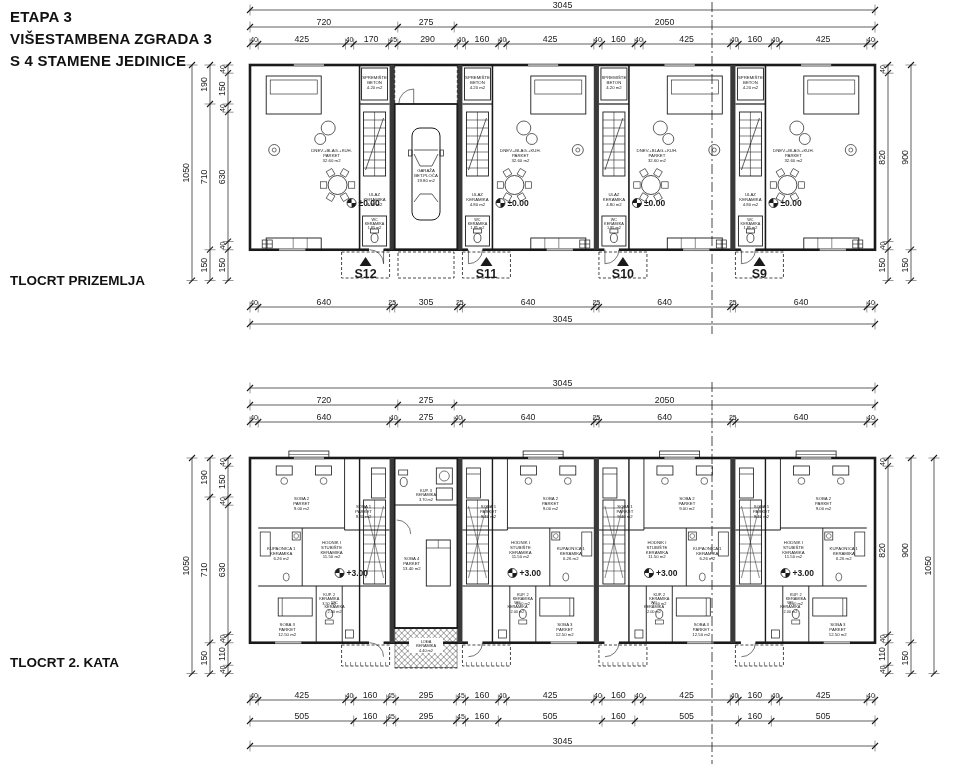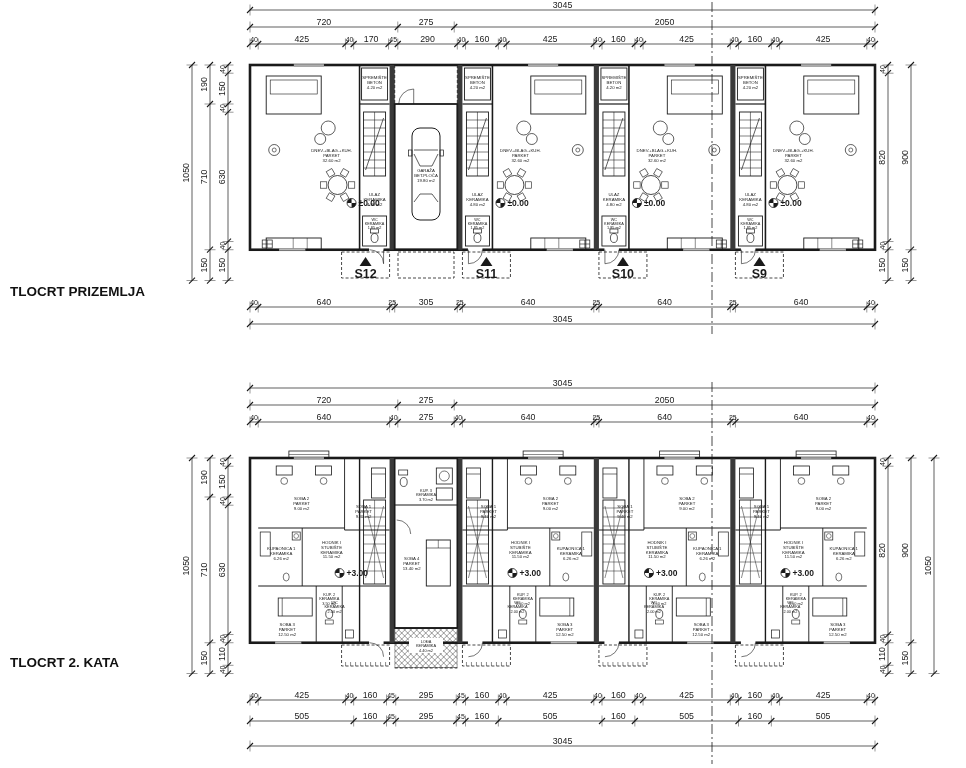--- a/index.html
+++ b/index.html
@@ -1,27 +1,32 @@
 <!DOCTYPE html>
 <html><head>
 <meta charset="utf-8">
 <style>
   html,body{margin:0;padding:0;background:#ffffff;}
   #sheet{position:relative;width:966px;height:768px;background:#ffffff;overflow:hidden;
          font-family:"Liberation Sans",sans-serif;color:#111;}
   .title-block{position:absolute;left:10px;top:6px;font-weight:bold;font-size:15px;line-height:1.45;letter-spacing:.2px;}
   .plan-label{position:absolute;left:10px;font-weight:bold;font-size:13.5px;}
-  #label-ground{top:284px;}
+  #label-ground{top:273px;}
   #label-first{top:655px;}
   svg{position:absolute;left:0;top:0;}
 </style>
 </head>
 <body>
 
 <div id="sheet">
+  <div class="title-block">
+    <div>ETAPA 3</div>
+    <div>VIŠESTAMBENA ZGRADA 3</div>
+    <div>S 4 STAMENE JEDINICE</div>
+  </div>
   <div id="label-ground" class="plan-label">TLOCRT PRIZEMLJA</div>
   <div id="label-first" class="plan-label">TLOCRT 2. KATA</div>
   <svg id="draw" width="966" height="768" viewBox="0 0 966 768">
       <line x1="250" y1="10" x2="875" y2="10" stroke="#1a1a1a" stroke-width="0.7" fill="none"></line>
       <line x1="247" y1="13" x2="253" y2="7" stroke="#1a1a1a" stroke-width="1.1" fill="none"></line>
       <line x1="250" y1="4.5" x2="250" y2="15.5" stroke="#1a1a1a" stroke-width="0.45" fill="none"></line>
       <line x1="872" y1="13" x2="878" y2="7" stroke="#1a1a1a" stroke-width="1.1" fill="none"></line>
       <line x1="875" y1="4.5" x2="875" y2="15.5" stroke="#1a1a1a" stroke-width="0.45" fill="none"></line>
       <text x="562.5" y="7.5" font-size="8.8" font-family="&quot;Liberation Sans&quot;,sans-serif" fill="#1a1a1a" text-anchor="middle">3045</text>
       <line x1="250" y1="27" x2="875" y2="27" stroke="#1a1a1a" stroke-width="0.7" fill="none"></line>

